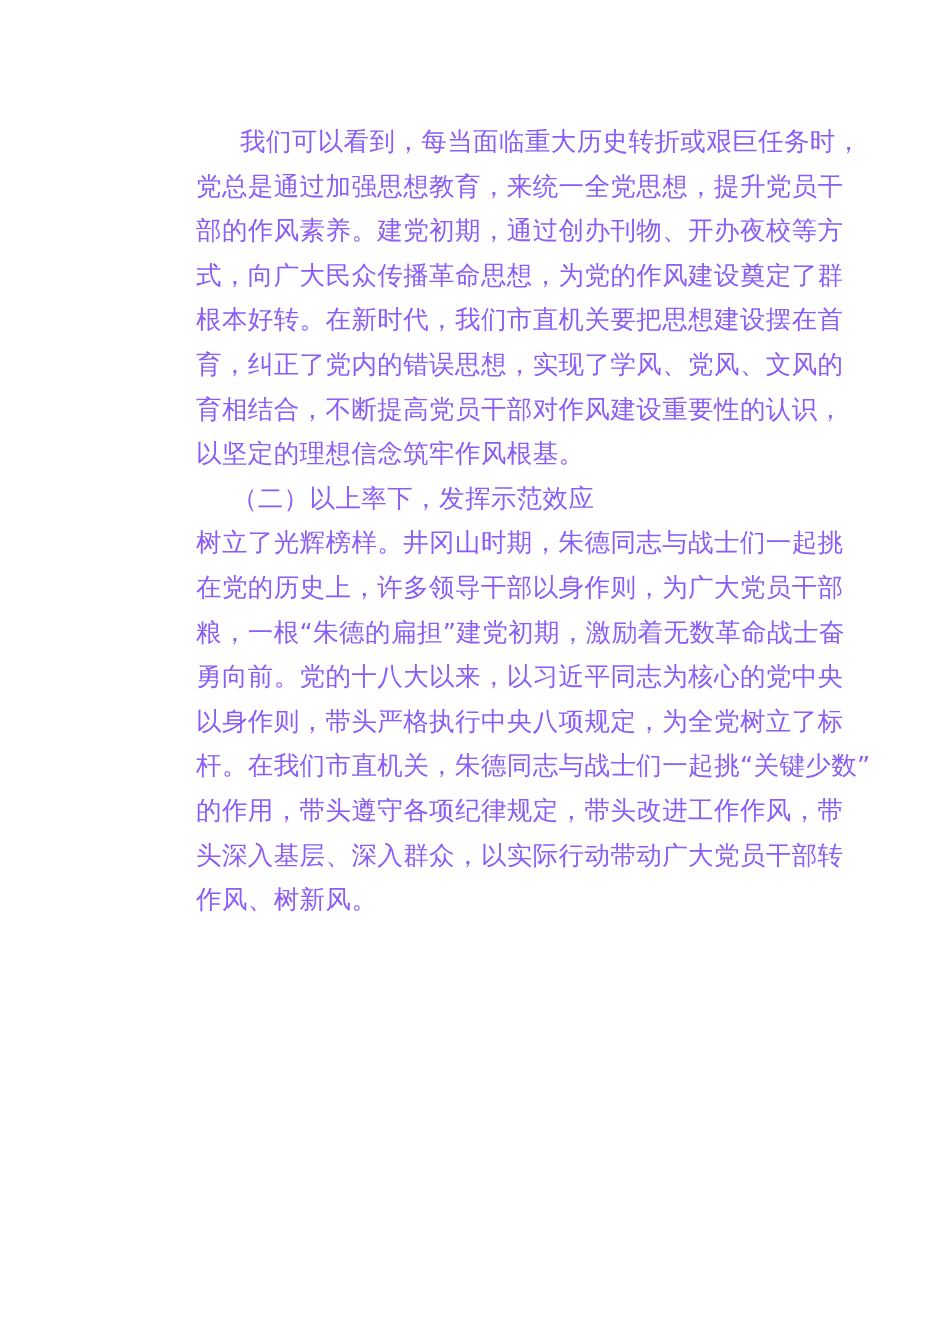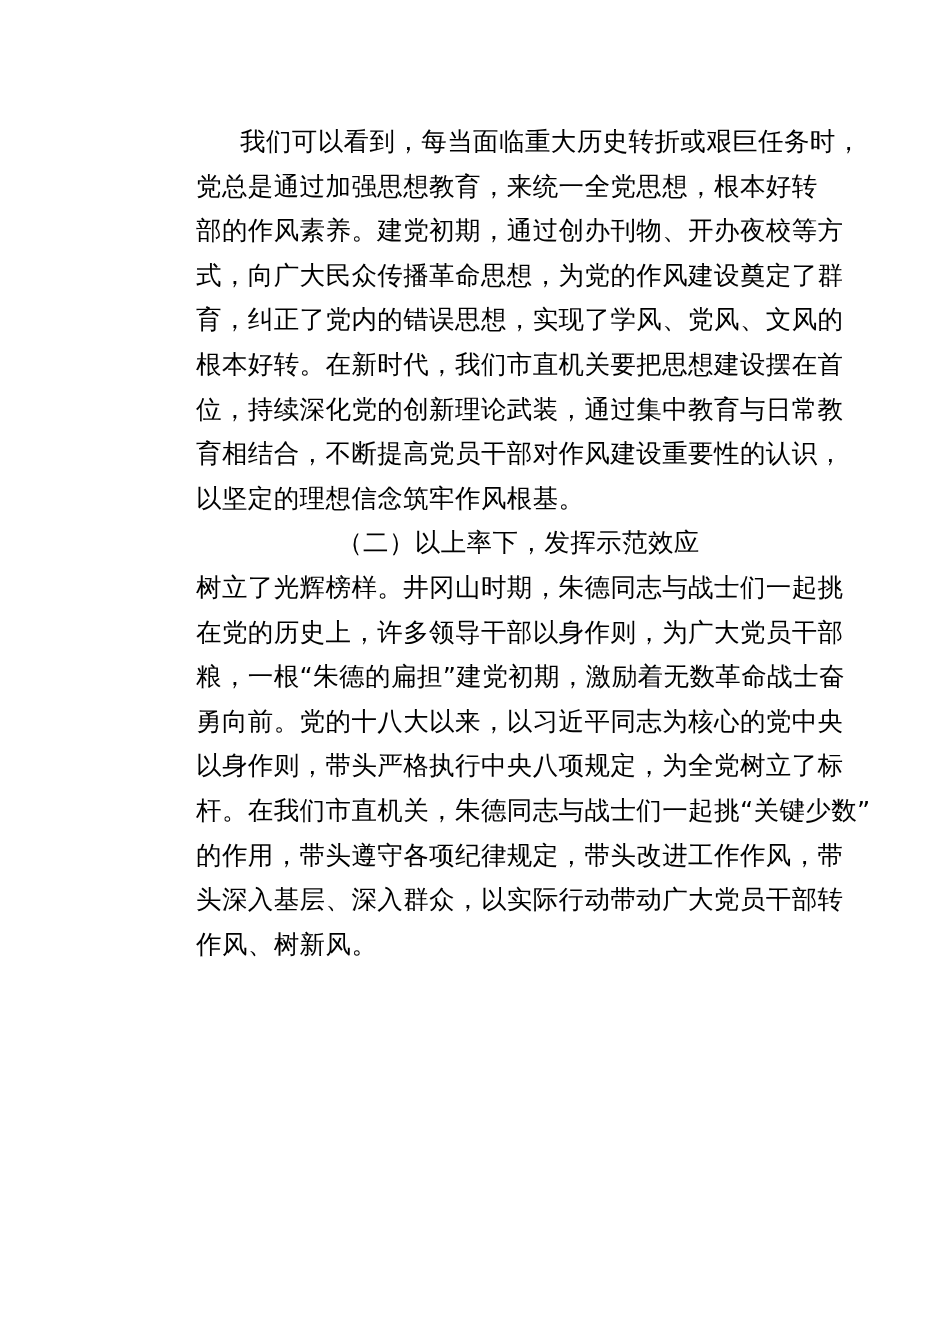--- a/index.html
+++ b/index.html
@@ -5,41 +5,40 @@
   html, body { margin: 0; padding: 0; background: #ffffff; }
   body { width: 950px; height: 1344px; position: relative; overflow: hidden; }
   .page {
     position: absolute;
     left: 145px;
     top: 119px;
     width: 660px;
     font-family: "DejaVu Sans", "Liberation Sans", sans-serif;
     font-size: 25.5px;
     line-height: 44.6px;
-    color: #000000;
+    color: #8b5cf6;
     letter-spacing: 0.4px;
   }
   .para { margin: 0; text-indent: 2em; text-align: justify; }
   .heading { margin: 0; text-indent: 1.6em; }
   .line { display: block; white-space: nowrap; height: 44.6px; }
   .line.first { padding-left: 44px; }
-  .line.head { padding-left: 46px; text-align: center; }
+  .line.head { padding-left: 46px; }
 </style>
 </head>
 <body>
 
 <div class="page">
   <div class="para">
     <span class="line first">我们可以看到，每当面临重大历史转折或艰巨任务时，</span>
-    <span class="line">党总是通过加强思想教育，来统一全党思想，根本好转</span>
+    <span class="line">党总是通过加强思想教育，来统一全党思想，提升党员干</span>
     <span class="line">部的作风素养。建党初期，通过创办刊物、开办夜校等方</span>
     <span class="line">式，向广大民众传播革命思想，为党的作风建设奠定了群</span>
+    <span class="line">根本好转。在新时代，我们市直机关要把思想建设摆在首</span>
     <span class="line">育，纠正了党内的错误思想，实现了学风、党风、文风的</span>
-    <span class="line">根本好转。在新时代，我们市直机关要把思想建设摆在首</span>
-    <span class="line">位，持续深化党的创新理论武装，通过集中教育与日常教</span>
     <span class="line">育相结合，不断提高党员干部对作风建设重要性的认识，</span>
     <span class="line">以坚定的理想信念筑牢作风根基。</span>
   </div>
 
   <div class="heading">
     <span class="line head">（二）以上率下，发挥示范效应</span>
   </div>
 
   <div class="para">
     <span class="line">树立了光辉榜样。井冈山时期，朱德同志与战士们一起挑</span>

